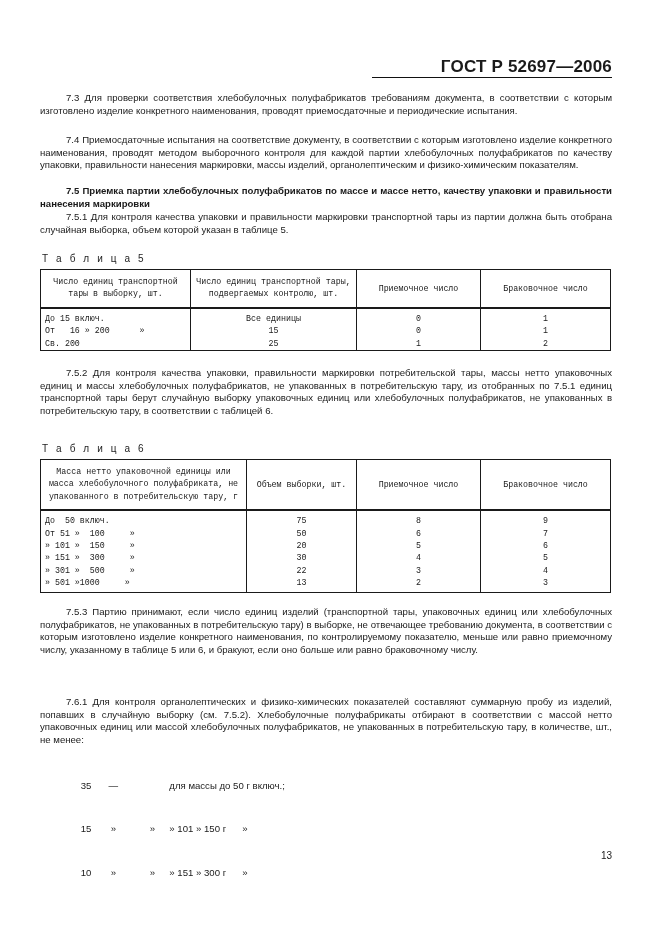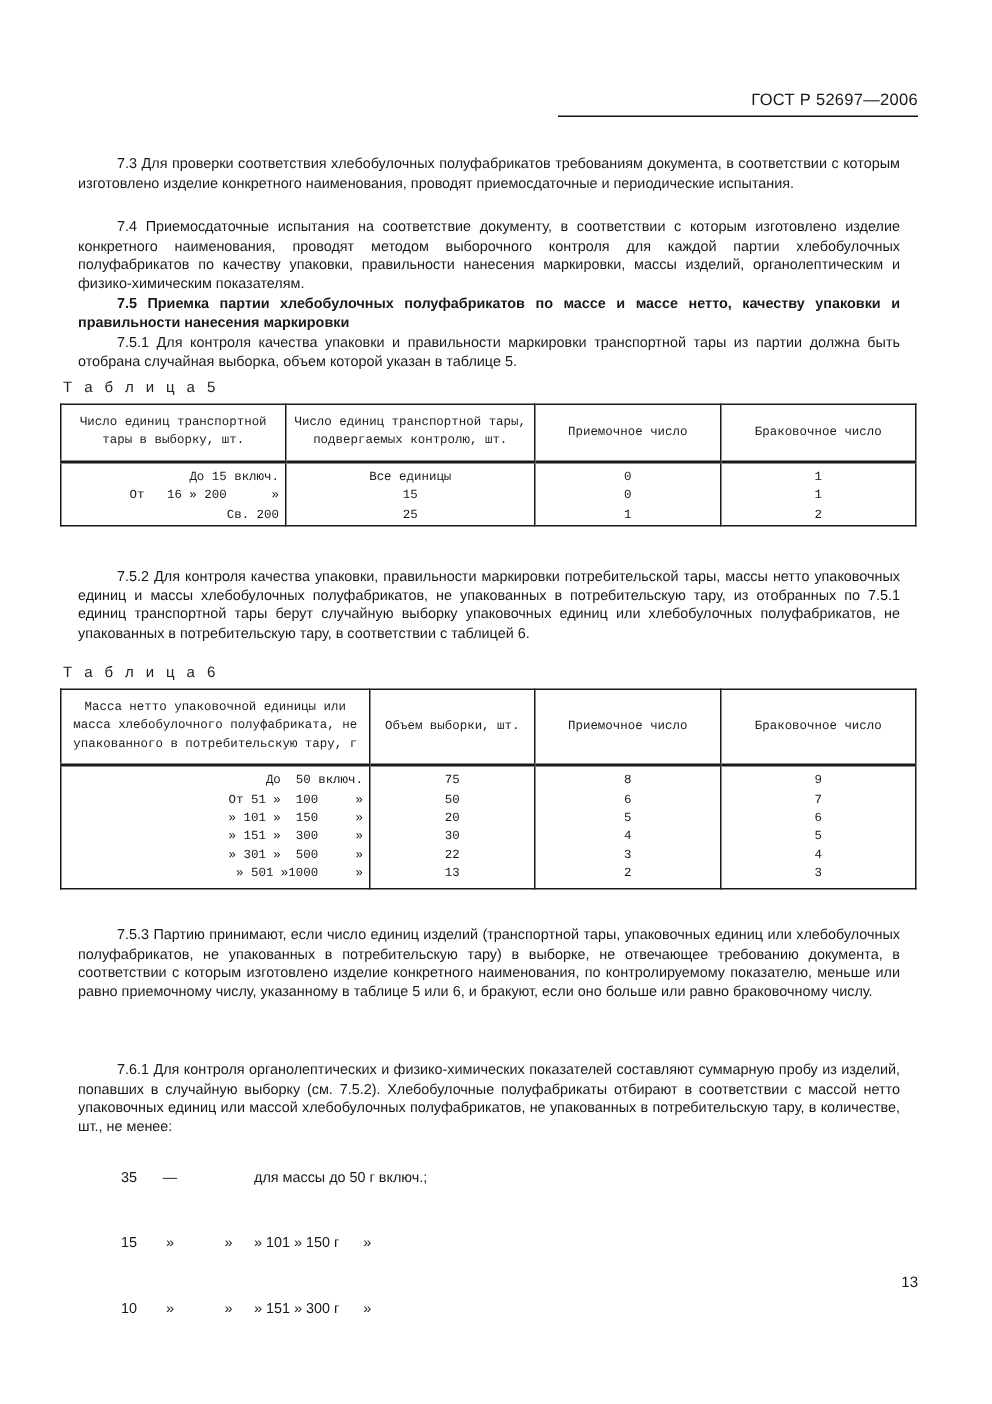--- a/index.html
+++ b/index.html
@@ -31,41 +31,41 @@
 
   
   .page-header {
     position: absolute;
     right: 0;
     top: 60px;
     width: 240px;
     text-align: right;
   }
   .page-header .hdr-text {
-    font-size: 11px;
-    font-weight: normal;
+    font-size: 17px;
+    font-weight: bold;
     letter-spacing: 0.2px;
     line-height: 14px;
     white-space: nowrap;
   }
   .page-header .hdr-rule {
     margin-top: 3px;
     height: 1px;
     background: #111111;
     width: 100%;
   }
 
   
   .body-block {
     position: absolute;
     left: 0;
     width: 572px;
   }
   p.para {
-    margin: 12px;
+    margin: 0;
     font-size: 9.6px;
     line-height: 12.6px;
     text-align: justify;
     text-indent: 26px;
     hyphens: manual;
   }
   p.para.bold,
   span.bold {
     font-weight: bold;
   }
@@ -116,21 +116,21 @@
   }
   
   .range-stack {
     display: block;
     text-align: center;
   }
   .range-line {
     display: block;
     white-space: pre;
     line-height: 12.4px;
-    text-align: right;
+    text-align: left;
   }
   .val-stack {
     display: block;
   }
   .val-line {
     display: block;
     line-height: 12.4px;
   }
   td.cellpad {
     padding: 4px 4px !important;

